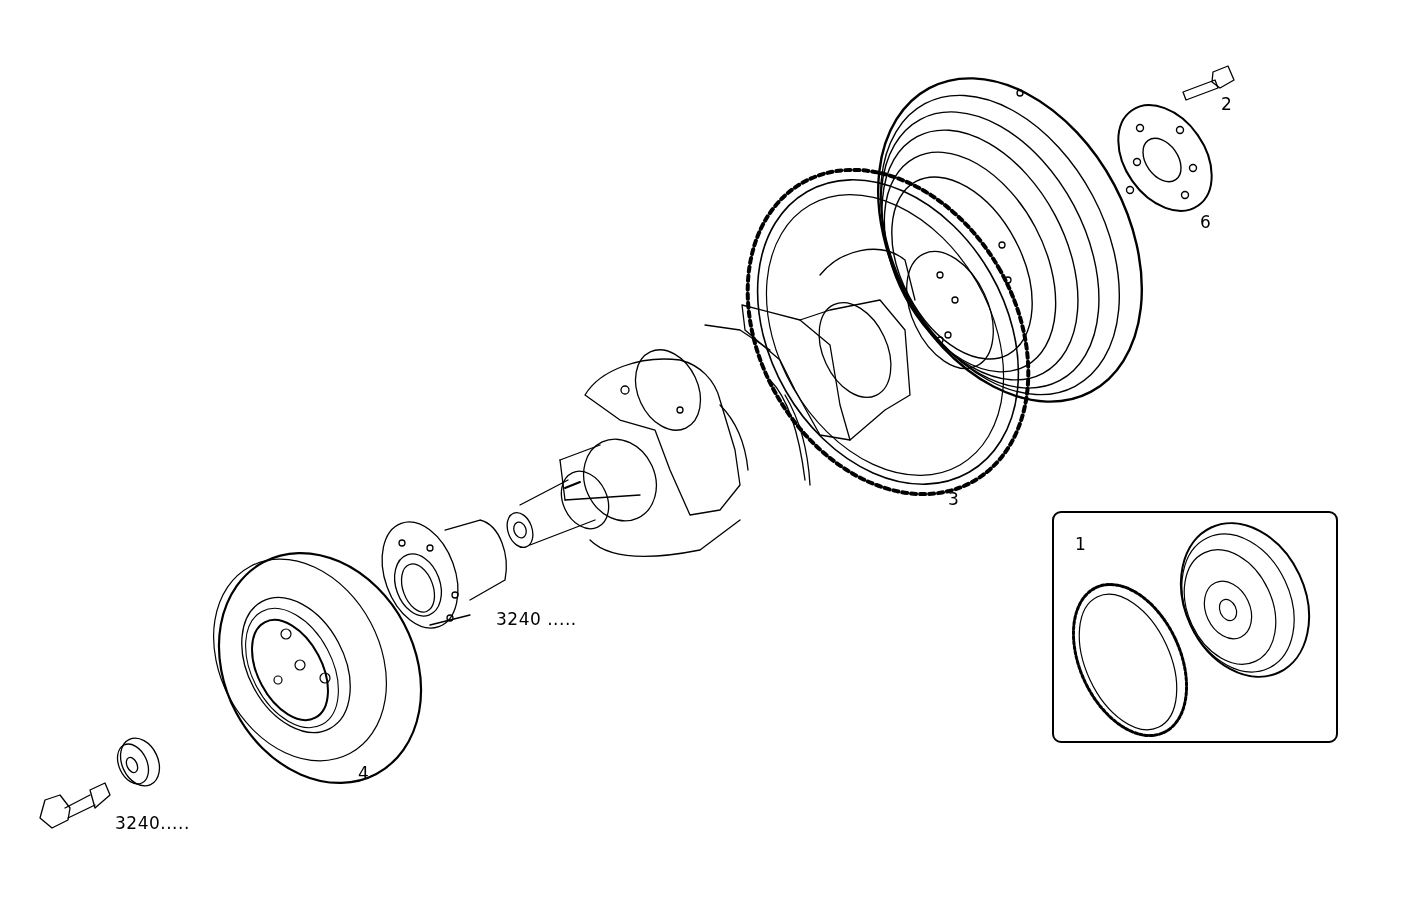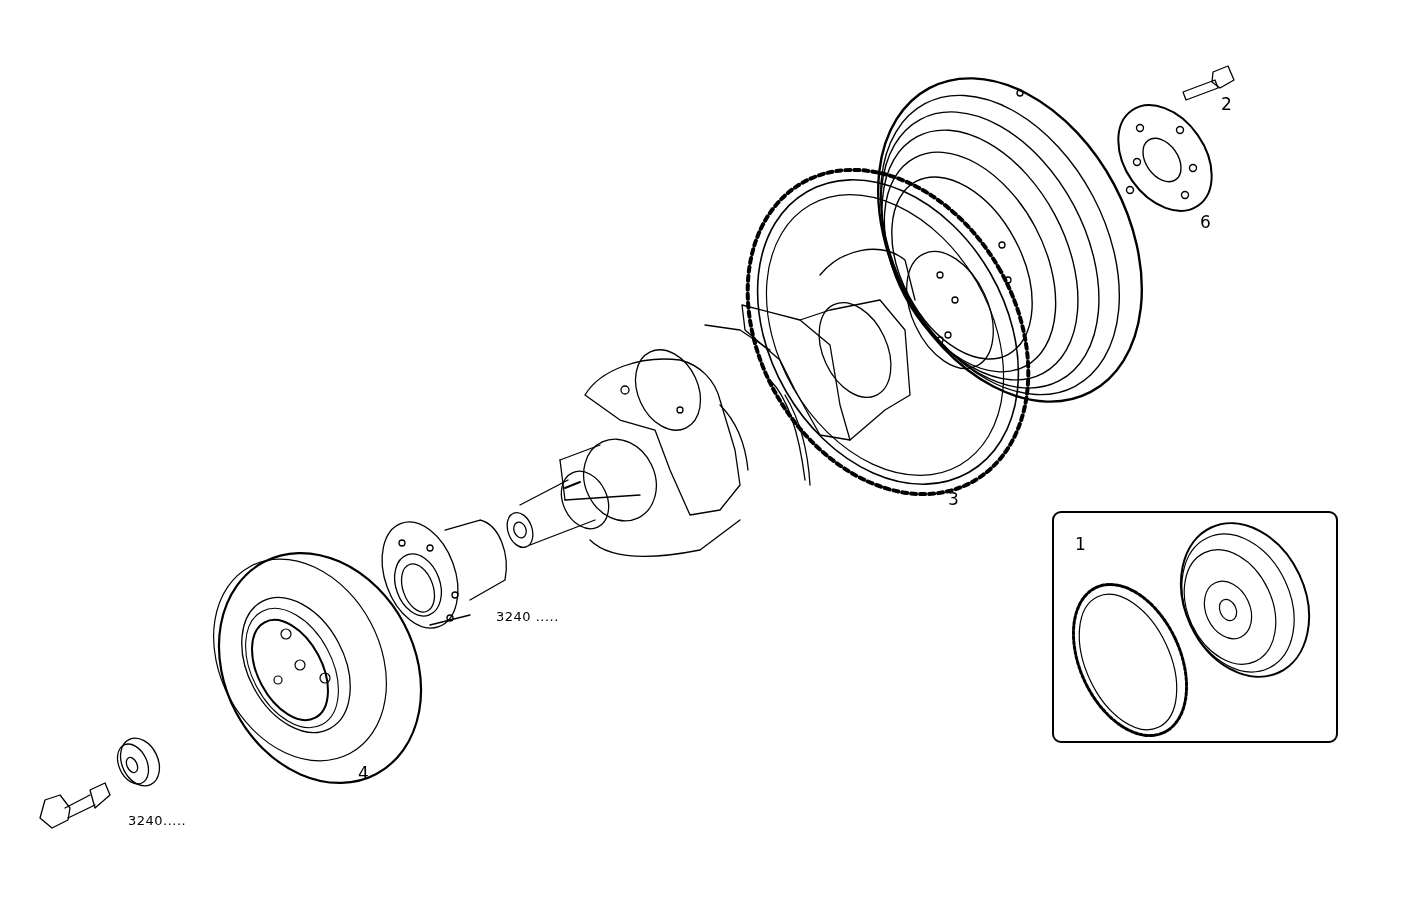--- a/index.html
+++ b/index.html
@@ -1,19 +1,19 @@
 <!DOCTYPE html>
 <html><head>
 <meta charset="utf-8">
 <style>
   html, body { margin:0; padding:0; background:#ffffff; }
   body { width:1424px; height:908px; position:relative; overflow:hidden; font-family:"Liberation Sans", sans-serif; }
   svg#drawing { position:absolute; left:0; top:0; }
   .label { position:absolute; font-family:"DejaVu Sans", sans-serif; color:#000; font-size:17px; line-height:1; }
-  .ref { position:absolute; font-family:"DejaVu Sans", sans-serif; color:#000; font-size:13px; letter-spacing:0.5px; }
+  .ref { position:absolute; font-family:"DejaVu Sans", sans-serif; color:#000; font-size:17px; letter-spacing:0.5px; }
   .inset { position:absolute; left:1052px; top:511px; width:286px; height:232px; border:2px solid #000; border-radius:9px; box-sizing:border-box; }
 </style>
 </head>
 <body>
 
 <svg id="drawing" width="1424" height="908" viewBox="0 0 1424 908" fill="none" stroke="#000" stroke-linecap="round" stroke-linejoin="round">
 
   <g stroke-width="1.4">
     <ellipse cx="1010" cy="240" rx="118" ry="172" transform="rotate(-28 1010 240)" stroke-width="2.4"></ellipse>
     <ellipse cx="1000" cy="245" rx="105" ry="160" transform="rotate(-28 1000 245)"></ellipse>
@@ -132,13 +132,13 @@
 
 <div class="inset"></div>
 
 <span class="label" style="left:1221px;top:96px;">2</span>
 <span class="label" style="left:1200px;top:214px;">6</span>
 <span class="label" style="left:948px;top:491px;">3</span>
 <span class="label" style="left:358px;top:765px;">4</span>
 <span class="label" style="left:1075px;top:536px;">1</span>
 
 <span class="ref" style="left:496px;top:609px;">3240 .....</span>
-<span class="ref" style="left:128px;top:813px;">3240.....</span>
+<span class="ref" style="left:115px;top:813px;">3240.....</span>
 
 </body></html>

